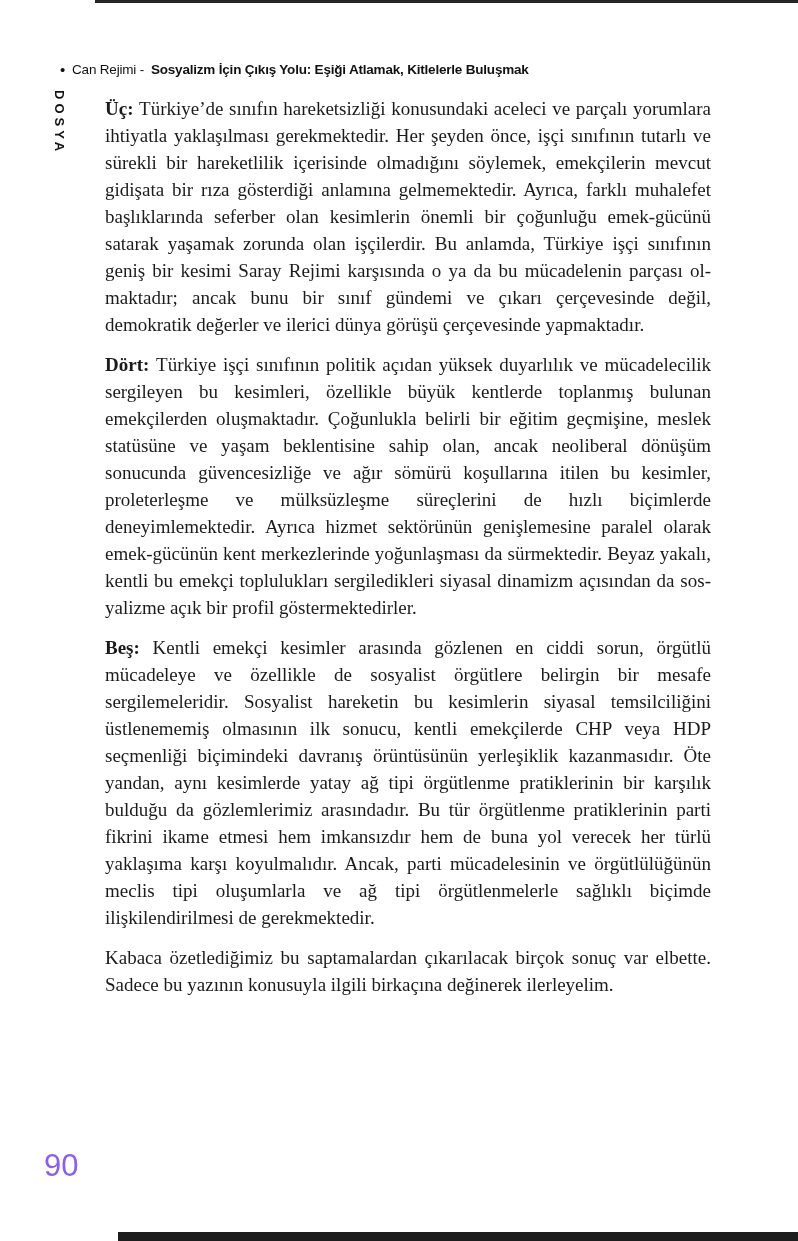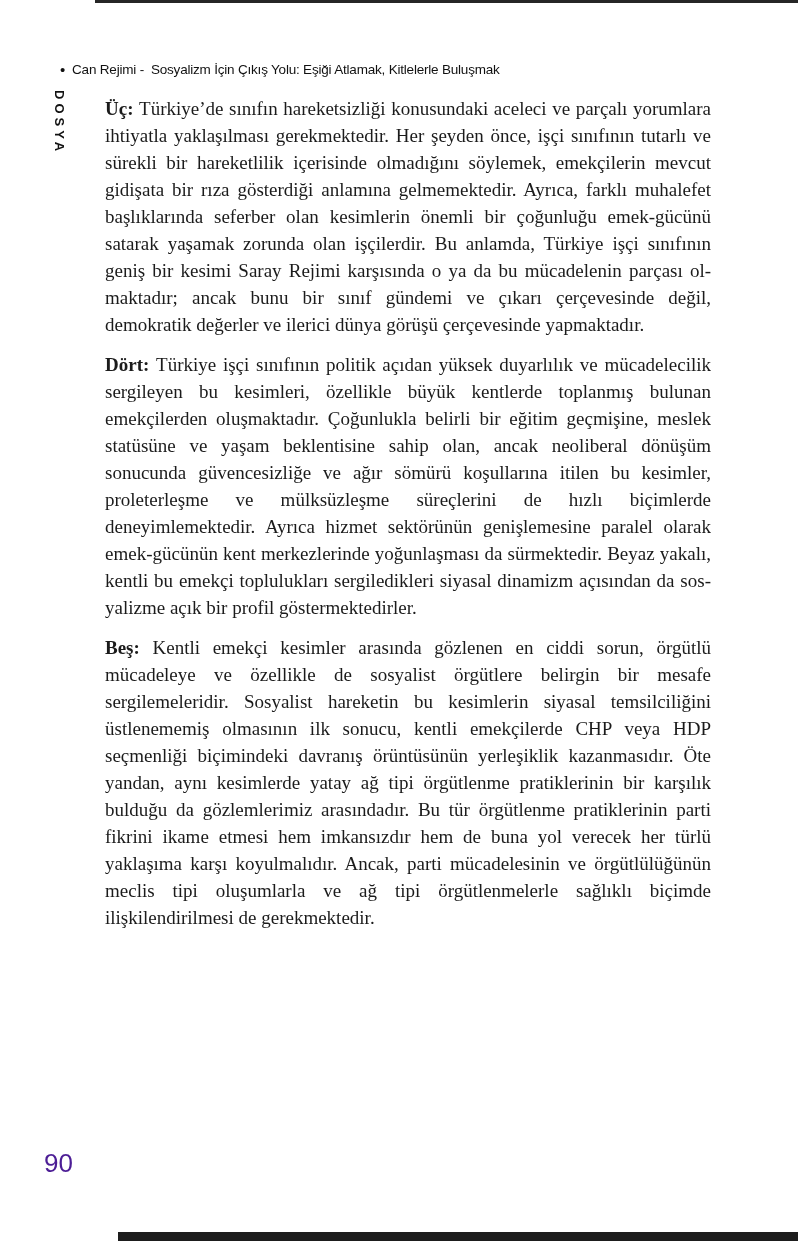--- a/index.html
+++ b/index.html
@@ -45,21 +45,21 @@
   }
   .running-header .bullet {
     font-size: 15px;
     position: relative;
     top: 1px;
   }
   .running-header .author {
     font-weight: 400;
   }
   .running-header .title {
-    font-weight: 400;
+    font-weight: 700;
   }
   
   .section-label {
     position: absolute;
     left: 52px;
     top: 90px;
     height: 84px;
     writing-mode: vertical-rl;
     text-orientation: sideways;
     font-family: "Liberation Sans", sans-serif;
@@ -83,22 +83,22 @@
   }
   .body-text b.lead {
     font-weight: 700;
   }
   
   .page-number {
     position: absolute;
     left: 44px;
     top: 1148px;
     font-family: "Liberation Sans", sans-serif;
-    font-size: 26px;
-    color: #4c1d95;
+    font-size: 31px;
+    color: #8b5cf6;
   }
 </style>
 </head>
 <body>
 
 <div class="page">
 
   <div class="scan-edge-top"></div>
 
   <div class="running-header">
@@ -107,19 +107,20 @@
     <span class="title">Sosyalizm İçin Çıkış Yolu: Eşiği Atlamak, Kitlelerle Buluşmak</span>
   </div>
 
   <div class="section-label">DOSYA</div>
 
   <div class="body-text">
 
   <p class="para"><b class="lead">Üç: </b>Türkiye’de sınıfın hareketsizliği konusundaki aceleci ve parçalı yorumlara ihtiyatla yaklaşılması gerekmektedir. Her şeyden önce, işçi sınıfının tutarlı ve sürekli bir hareketlilik içerisinde olmadığını söylemek, emekçilerin mevcut gidişata bir rıza gösterdiği anlamına gelmemektedir. Ayrıca, farklı muhalefet başlıklarında seferber olan kesimlerin önemli bir çoğunluğu emek-gücünü satarak yaşamak zo­runda olan işçilerdir. Bu anlamda, Türkiye işçi sınıfının geniş bir kesimi Saray Rejimi karşısında o ya da bu mücadelenin parçası ol­maktadır; ancak bunu bir sınıf gündemi ve çıkarı çerçevesinde değil, demokratik değerler ve ilerici dünya görüşü çerçevesinde yapmak­tadır.</p>
       <p class="para"><b class="lead">Dört: </b>Türkiye işçi sınıfının politik açıdan yüksek duyarlılık ve mü­cadelecilik sergileyen bu kesimleri, özellikle büyük kentlerde top­lanmış bulunan emekçilerden oluşmaktadır. Çoğunlukla belirli bir eğitim geçmişine, meslek statüsüne ve yaşam beklentisine sahip olan, ancak neoliberal dönüşüm sonucunda güvencesizliğe ve ağır sömürü koşullarına itilen bu kesimler, proleterleşme ve mülksüzleş­me süreçlerini de hızlı biçimlerde deneyimlemektedir. Ayrıca hiz­met sektörünün genişlemesine paralel olarak emek-gücünün kent merkezlerinde yoğunlaşması da sürmektedir. Beyaz yakalı, kentli bu emekçi toplulukları sergiledikleri siyasal dinamizm açısından da sos­yalizme açık bir profil göstermektedirler.</p>
       <p class="para"><b class="lead">Beş: </b>Kentli emekçi kesimler arasında gözlenen en ciddi sorun, ör­gütlü mücadeleye ve özellikle de sosyalist örgütlere belirgin bir me­safe sergilemeleridir. Sosyalist hareketin bu kesimlerin siyasal temsil­ciliğini üstlenememiş olmasının ilk sonucu, kentli emekçilerde CHP veya HDP seçmenliği biçimindeki davranış örüntüsünün yerleşiklik kazanmasıdır. Öte yandan, aynı kesimlerde yatay ağ tipi örgütlenme pratiklerinin bir karşılık bulduğu da gözlemlerimiz arasındadır. Bu tür örgütlenme pratiklerinin parti fikrini ikame etmesi hem imkan­sızdır hem de buna yol verecek her türlü yaklaşıma karşı koyulmalı­dır. Ancak, parti mücadelesinin ve örgütlülüğünün meclis tipi olu­şumlarla ve ağ tipi örgütlenmelerle sağlıklı biçimde ilişkilendirilmesi de gerekmektedir.</p>
+      <p class="para">Kabaca özetlediğimiz bu saptamalardan çıkarılacak birçok sonuç var elbette. Sadece bu yazının konusuyla ilgili birkaçına değinerek iler­leyelim.</p>
     </div>
 
   <div class="page-number">90</div>
 
   <div class="scan-edge-bottom"></div>
 
 </div>
 
 </body></html>

